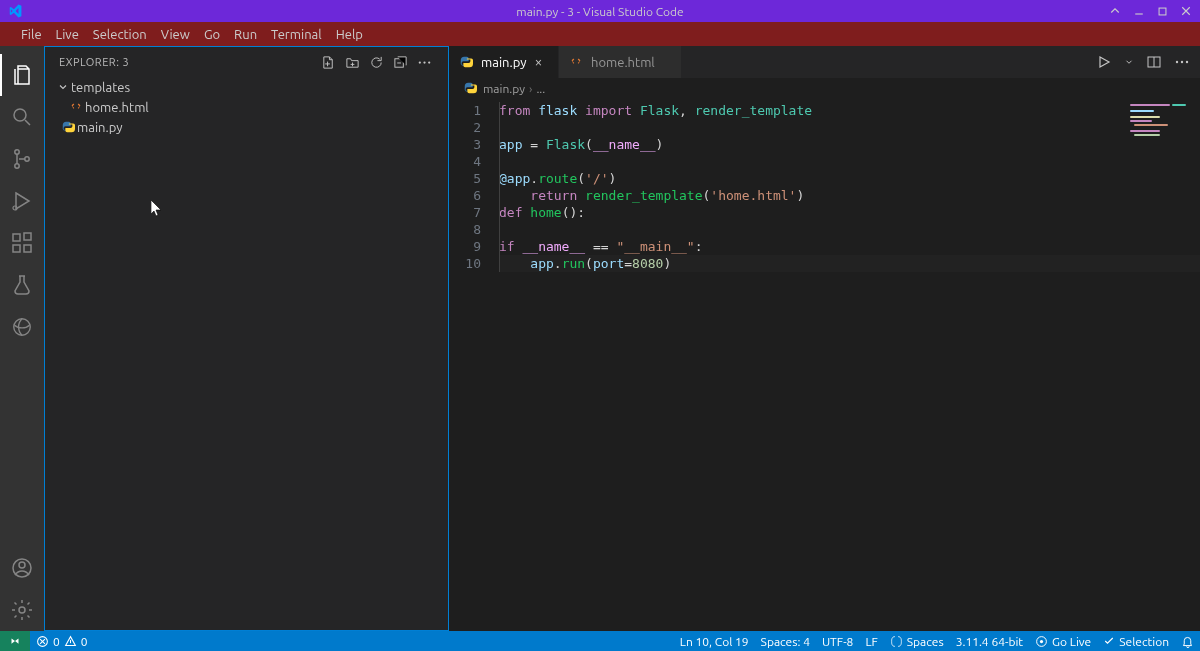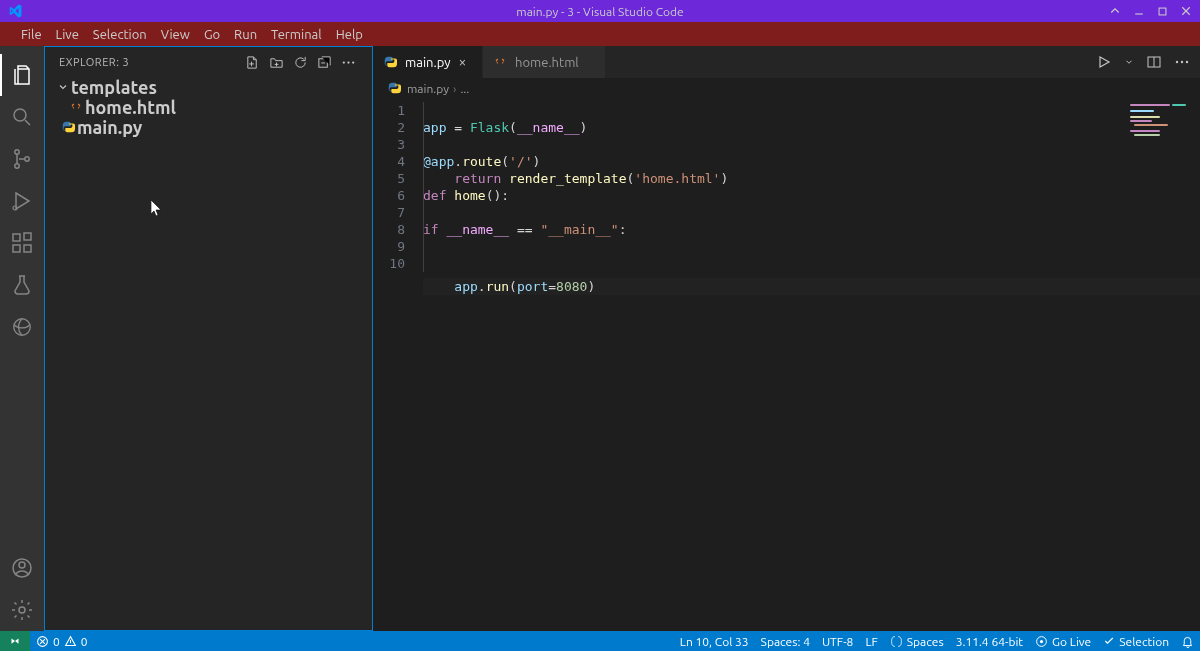--- a/index.html
+++ b/index.html
@@ -21,25 +21,25 @@
   .main { flex: 1; display: flex; overflow: hidden; }
 
   
   .activitybar { width: 44px; background: #333333; display: flex; flex-direction: column; align-items: center; padding-top: 8px; }
   .activitybar .abicon { width: 44px; height: 42px; display: flex; align-items: center; justify-content: center; color: #858585; cursor: pointer; position: relative;}
   .activitybar .abicon.active { color: #ffffff; }
   .activitybar .abicon.active::before { content:""; position:absolute; left:0; top:0; bottom:0; width:2px; background:#ffffff;}
   .activitybar .spacer { flex: 1; }
 
   
-  .sidebar { width: 329px; background: #252526; display: flex; flex-direction: column; border: 1px solid #007fd4; }
+  .sidebar { width: 405px; background: #252526; display: flex; flex-direction: column; border: 1px solid #007fd4; }
   .sidebar-header { height: 30px; display: flex; align-items: center; padding: 0 14px; color: #bbbbbb; font-size: 11px; letter-spacing: 0.5px; }
   .sidebar-header .spacer { flex: 1; }
   .sidebar-header .hicon { width: 20px; height: 20px; margin-left: 4px; color:#c5c5c5; display:flex; align-items:center; justify-content:center; cursor:pointer;}
-  .tree { flex: 1; overflow: auto; font-size:18px;font-weight:bold; }
+  .tree { flex: 1; overflow: auto; font-size:13px; }
   .tree-row { display: flex; align-items: center; height: 20px; padding-left: 10px; color: #cccccc; cursor: pointer; }
   .tree-row .twisty { width: 16px; display:flex; align-items:center; justify-content:center; color:#c5c5c5;}
   .tree-row .ficon { width: 18px; display:flex; align-items:center; justify-content:center;}
   .tree-row.indent1 { padding-left: 10px; }
   .tree-row.indent2 { padding-left: 22px; }
   .tree-row.indent1b { padding-left: 14px; }
 
   
   .editorgroup { flex: 1; display: flex; flex-direction: column; background: #1e1e1e; }
   .tabsrow { height: 32px; background: #252526; display: flex; align-items: stretch; }
@@ -53,28 +53,28 @@
 
   .breadcrumbs { height: 20px; display:flex; align-items:center; padding-left:14px; font-size:12px; color:#a0a0a0; gap:2px;}
   .breadcrumbs .bicon { display:flex; align-items:center; margin-right:4px;}
   .breadcrumbs .bsep { margin:0 2px; opacity:0.6;}
 
   .editor { flex:1; display:flex; position:relative; font-family: "Consolas","Menlo","Monaco",monospace; font-size:13px; line-height:17px;}
   .gutter { width:50px; text-align:right; color:#6e7681; padding-right:18px; padding-top:4px; user-select:none;}
   .gutter div { height:17px; }
   .codearea { flex:1; padding-top:4px; position:relative;}
   .codeline { height:17px; white-space:pre; color:#d4d4d4;}
-  .codeline.current { background: rgba(255,255,255,0.02); margin-top: 40px; }
+  .codeline.current { background: rgba(255,255,255,0.02); }
   .indent-guide { position:absolute; width:1px; background:#404040;}
 
   
   .tk-key { color:#c586c0;} 
   .tk-mod { color:#4ec9b0;} 
   .tk-var { color:#9cdcfe;} 
-  .tk-fn  { color:#fef9c3;} 
+  .tk-fn  { color:#22c55e;} 
   .tk-str { color:#ce9178;} 
   .tk-num { color:#b5cea8;}
   .tk-pun { color:#d4d4d4;}
   .tk-op  { color:#d4d4d4;}
   .tk-dunder { color:#f0abfc; }
 
   
   .minimap { position:absolute; right:0; top:0; width:80px; height:100%; }
   .minimap .mm { position:absolute; height:2px; border-radius:1px;}
 
@@ -333,20 +333,21 @@
             <div>4</div>
             <div>5</div>
             <div>6</div>
             <div>7</div>
             <div>8</div>
             <div>9</div>
             <div>10</div>
         </div>
         <div class="codearea">
           <div class="indent-guide" style="left:0px; top:4px; height:170px;"></div>
+          <div class="codeline"><span class="tk-key">from </span><span class="tk-var">flask </span><span class="tk-key">import </span><span class="tk-mod">Flask</span><span class="tk-pun">, </span><span class="tk-mod">render_template</span></div>
           <div class="codeline"></div>
           <div class="codeline"><span class="tk-var">app </span><span class="tk-op">= </span><span class="tk-mod">Flask</span><span class="tk-pun">(</span><span class="tk-dunder">__name__</span><span class="tk-pun">)</span></div>
           <div class="codeline"></div>
           <div class="codeline"><span class="tk-var">@app</span><span class="tk-pun">.</span><span class="tk-fn">route</span><span class="tk-pun">(</span><span class="tk-str">'/'</span><span class="tk-pun">)</span></div>
           <div class="codeline">    <span class="tk-key">return </span><span class="tk-fn">render_template</span><span class="tk-pun">(</span><span class="tk-str">'home.html'</span><span class="tk-pun">)</span></div>
           <div class="codeline"><span class="tk-key">def </span><span class="tk-fn">home</span><span class="tk-pun">():</span></div>
           <div class="codeline"></div>
           <div class="codeline"><span class="tk-key">if </span><span class="tk-dunder">__name__</span><span class="tk-op"> == </span><span class="tk-str">"__main__"</span><span class="tk-pun">:</span></div>
           <div class="codeline current">    <span class="tk-var">app</span><span class="tk-pun">.</span><span class="tk-fn">run</span><span class="tk-pun">(</span><span class="tk-var">port</span><span class="tk-op">=</span><span class="tk-num">8080</span><span class="tk-pun">)</span></div>
 
@@ -378,21 +379,21 @@
         </svg>
       <span>0</span>
       <svg width="13" height="13" viewBox="0 0 16 16">
           <path fill="none" stroke="#fff" stroke-width="1.3" d="M8 2l6 11H2z"></path>
           <path stroke="#fff" stroke-width="1.3" d="M8 6v4M8 12v0"></path>
         </svg>
       <span>0</span>
     </div>
     <div class="spacer"></div>
     <div class="sbitem">
-        <span>Ln 10, Col 33</span>
+        <span>Ln 10, Col 19</span>
       </div>
     <div class="sbitem">
         <span>Spaces: 4</span>
       </div>
     <div class="sbitem">
         <span>UTF-8</span>
       </div>
     <div class="sbitem">
         <span>LF</span>
       </div>

